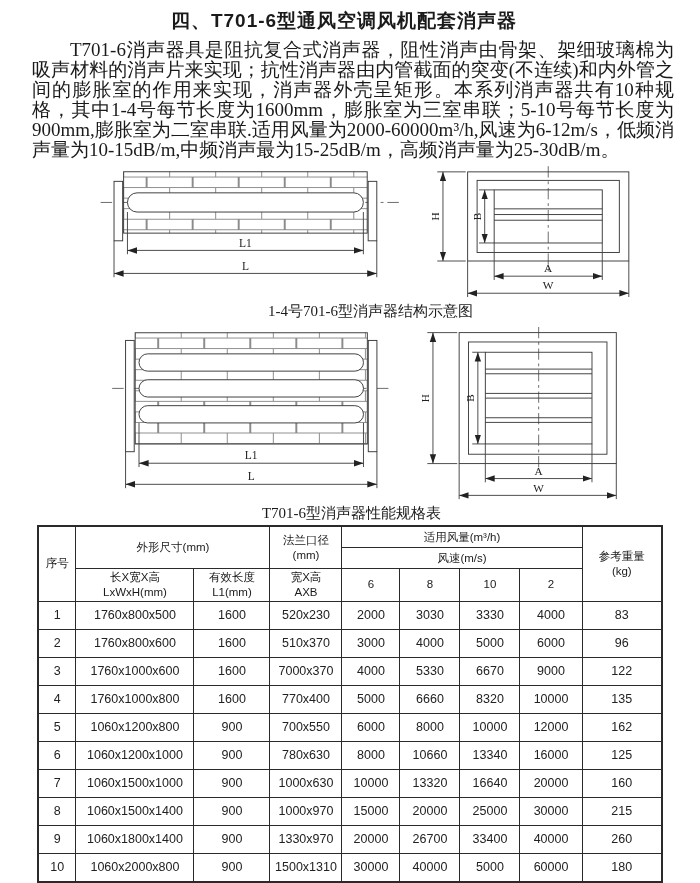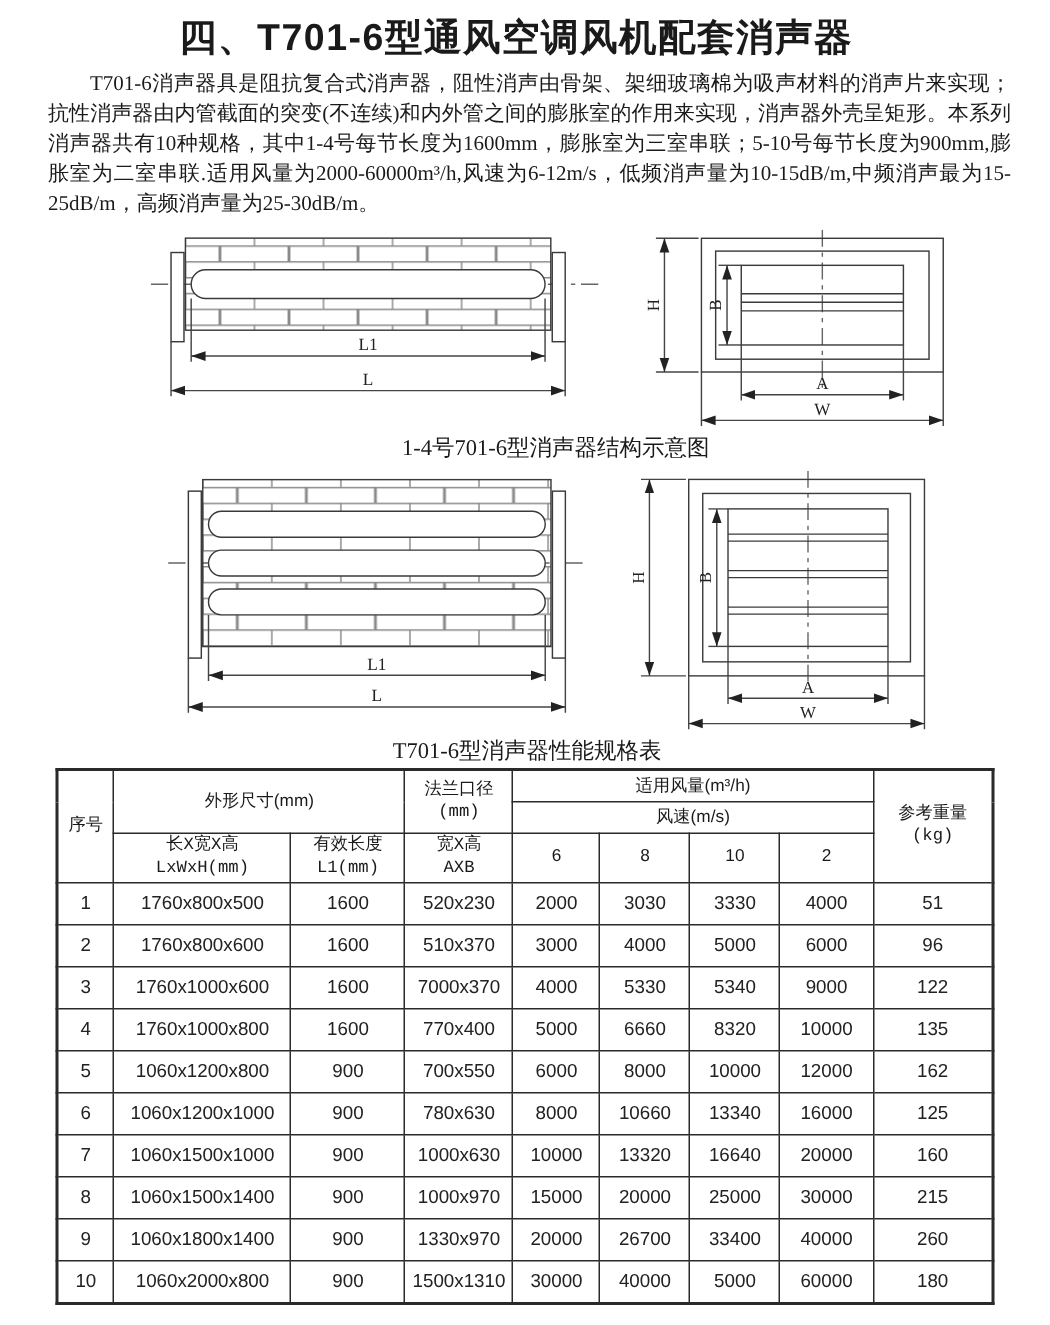--- a/index.html
+++ b/index.html
@@ -3,45 +3,45 @@
 <meta charset="utf-8">
 <style>
   html,body{margin:0;padding:0;}
   body{
     width:700px;height:883px;background:#ffffff;color:#1a1a1a;
     font-family:"Liberation Serif","DejaVu Serif",serif;
     overflow:hidden;position:relative;
   }
   .page-title{
     text-align:center;font-family:"Liberation Sans","DejaVu Sans",sans-serif;
-    font-weight:bold;font-size:25px;letter-spacing:1px;margin:8px 12px 6px 0;
+    font-weight:bold;font-size:19px;letter-spacing:1px;margin:8px 12px 6px 0;
   }
   .intro{
-    font-size:14px;line-height:20px;margin:0 26px 0 32px;
+    font-size:19px;line-height:20px;margin:0 26px 0 32px;
     text-align:justify;text-indent:2em;font-family:Liberation Serif, serif;
   }
   .fig-row{display:flex;align-items:flex-start;}
   .fig-row.fig1{margin:6px 0 0 100px;gap:14px;}
   .fig-row.fig2{margin:6px 0 0 112px;gap:12px;}
   .fig-caption{text-align:center;font-size:15px;margin:1px 0 0 0;padding-left:41px;}
   .table-title{text-align:center;font-size:15px;margin:3px 0 2px 3px;font-family:Liberation Serif, serif;}
   svg{display:block;}
   svg text{font-family:"Liberation Serif","DejaVu Serif",serif;font-size:12px;fill:#222;}
   table.spec{
     border-collapse:collapse;margin:1px auto 0 auto;width:624px;table-layout:fixed;
     font-family:"Liberation Sans","DejaVu Sans",sans-serif;border:2px solid #2a2a2a;
   }
   table.spec th,table.spec td{
     border:1px solid #2a2a2a;text-align:center;vertical-align:middle;
     padding:1px 2px;font-weight:normal;
   }
   table.spec th{font-size:11.5px;line-height:1.3;color:#1a1a1a;}
   table.spec th.group{height:18px;}
   table.spec td{font-size:12.5px;height:25px;color:#222;}
-  .two-line span{display:block;font-family:Liberation Mono, monospace;}
+  .two-line span{display:block;}
 </style>
 </head>
 <body>
 
 <div class="page">
 
   <h1 class="page-title">四、T701-6型通风空调风机配套消声器</h1>
 
   <p class="intro">T701-6消声器具是阻抗复合式消声器，阻性消声由骨架、架细玻璃棉为吸声材料的消声片来实现；抗性消声器由内管截面的突变(不连续)和内外管之间的膨胀室的作用来实现，消声器外壳呈矩形。本系列消声器共有10种规格，其中1-4号每节长度为1600mm，膨胀室为三室串联；5-10号每节长度为900mm,膨胀室为二室串联.适用风量为2000-60000m³/h,风速为6-12m/s，低频消声量为10-15dB/m,中频消声最为15-25dB/m，高频消声量为25-30dB/m。</p>
 
@@ -247,21 +247,21 @@
 
         <tr>
           <td>1</td>
           <td>1760x800x500</td>
           <td>1600</td>
           <td>520x230</td>
           <td>2000</td>
           <td>3030</td>
           <td>3330</td>
           <td>4000</td>
-          <td>51</td>
+          <td>83</td>
         </tr>
 
         <tr>
           <td>2</td>
           <td>1760x800x600</td>
           <td>1600</td>
           <td>510x370</td>
           <td>3000</td>
           <td>4000</td>
           <td>5000</td>
@@ -269,21 +269,21 @@
           <td>96</td>
         </tr>
 
         <tr>
           <td>3</td>
           <td>1760x1000x600</td>
           <td>1600</td>
           <td>7000x370</td>
           <td>4000</td>
           <td>5330</td>
-          <td>5340</td>
+          <td>6670</td>
           <td>9000</td>
           <td>122</td>
         </tr>
 
         <tr>
           <td>4</td>
           <td>1760x1000x800</td>
           <td>1600</td>
           <td>770x400</td>
           <td>5000</td>

